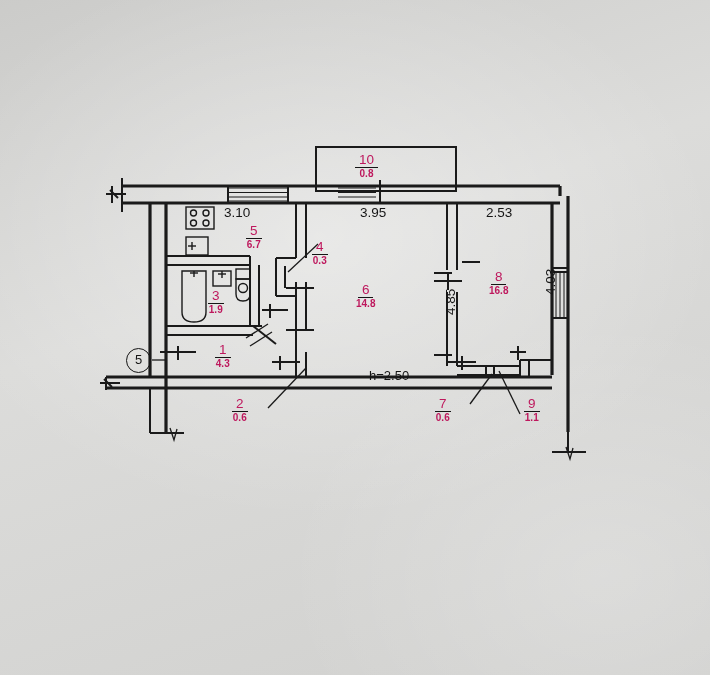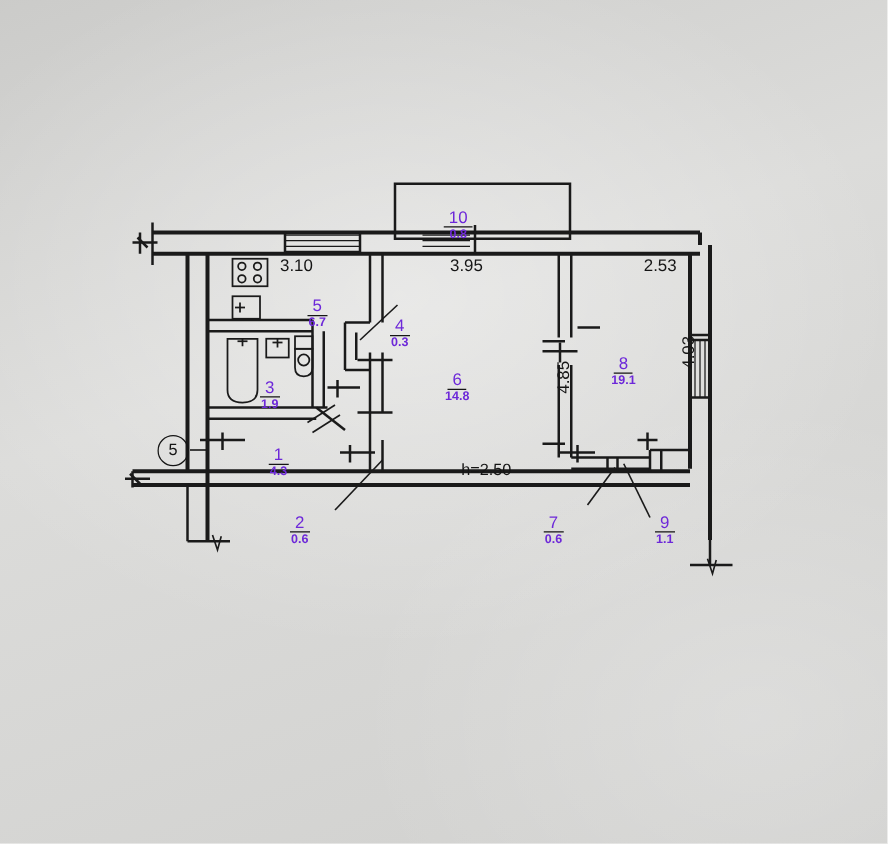--- a/index.html
+++ b/index.html
@@ -43,24 +43,23 @@
     position: relative;
     top: -2px;
   }
   #header .val {
     display: inline-block;
     text-align: center;
   }
   .lbl-wrap {
     position: absolute;
     text-align: center;
-    color: #6d28d9;
+    color: #be185d;
     line-height: 1.02;
     white-space: nowrap;
-    margin-top: 15px;
   }
   .lbl-num {
     font-size: 13.5px;
     padding: 0 4px;
     border-bottom: 1.7px solid #151515;
     display: inline-block;
   }
   .lbl-area {
     font-size: 10px;
     display: block;
@@ -290,21 +289,21 @@
       <path class="w thin" d="M470,404 L492,374"></path>
 
       <path class="w thin" d="M520,414 L499,371"></path>
 
       <path class="w thin" d="M152,360 L166,360"></path>
     </g>
   </svg>
 
   <div class="dim" style="left:224px; top:205px;text-align:right;">3.10</div>
   <div class="dim" style="left:360px; top:205px;">3.95</div>
-  <div class="dim" style="left:515px; top:205px;">2.53</div>
+  <div class="dim" style="left:486px; top:205px;">2.53</div>
 
   <div class="dim vert" style="left:443px; top:315px;">4.85</div>
   <div class="dim vert" style="left:543px; top:295px;">4.03</div>
 
   <div class="lbl-wrap" style="left:355px; top:151px;">
     <span class="lbl-num">10</span>
     <span class="lbl-area">0.8</span>
   </div>
 
   <div class="lbl-wrap" style="left:246px; top:222px;">
@@ -322,21 +321,21 @@
     <span class="lbl-area">1.9</span>
   </div>
 
   <div class="lbl-wrap" style="left:356px; top:281px;">
     <span class="lbl-num">6</span>
     <span class="lbl-area">14.8</span>
   </div>
 
   <div class="lbl-wrap" style="left:489px; top:268px;">
     <span class="lbl-num">8</span>
-    <span class="lbl-area">19.1</span>
+    <span class="lbl-area">16.8</span>
   </div>
 
   <div class="lbl-wrap" style="left:215px; top:341px;">
     <span class="lbl-num">1</span>
     <span class="lbl-area">4.3</span>
   </div>
 
   <div class="lbl-wrap" style="left:232px; top:395px;">
     <span class="lbl-num">2</span>
     <span class="lbl-area">0.6</span>

